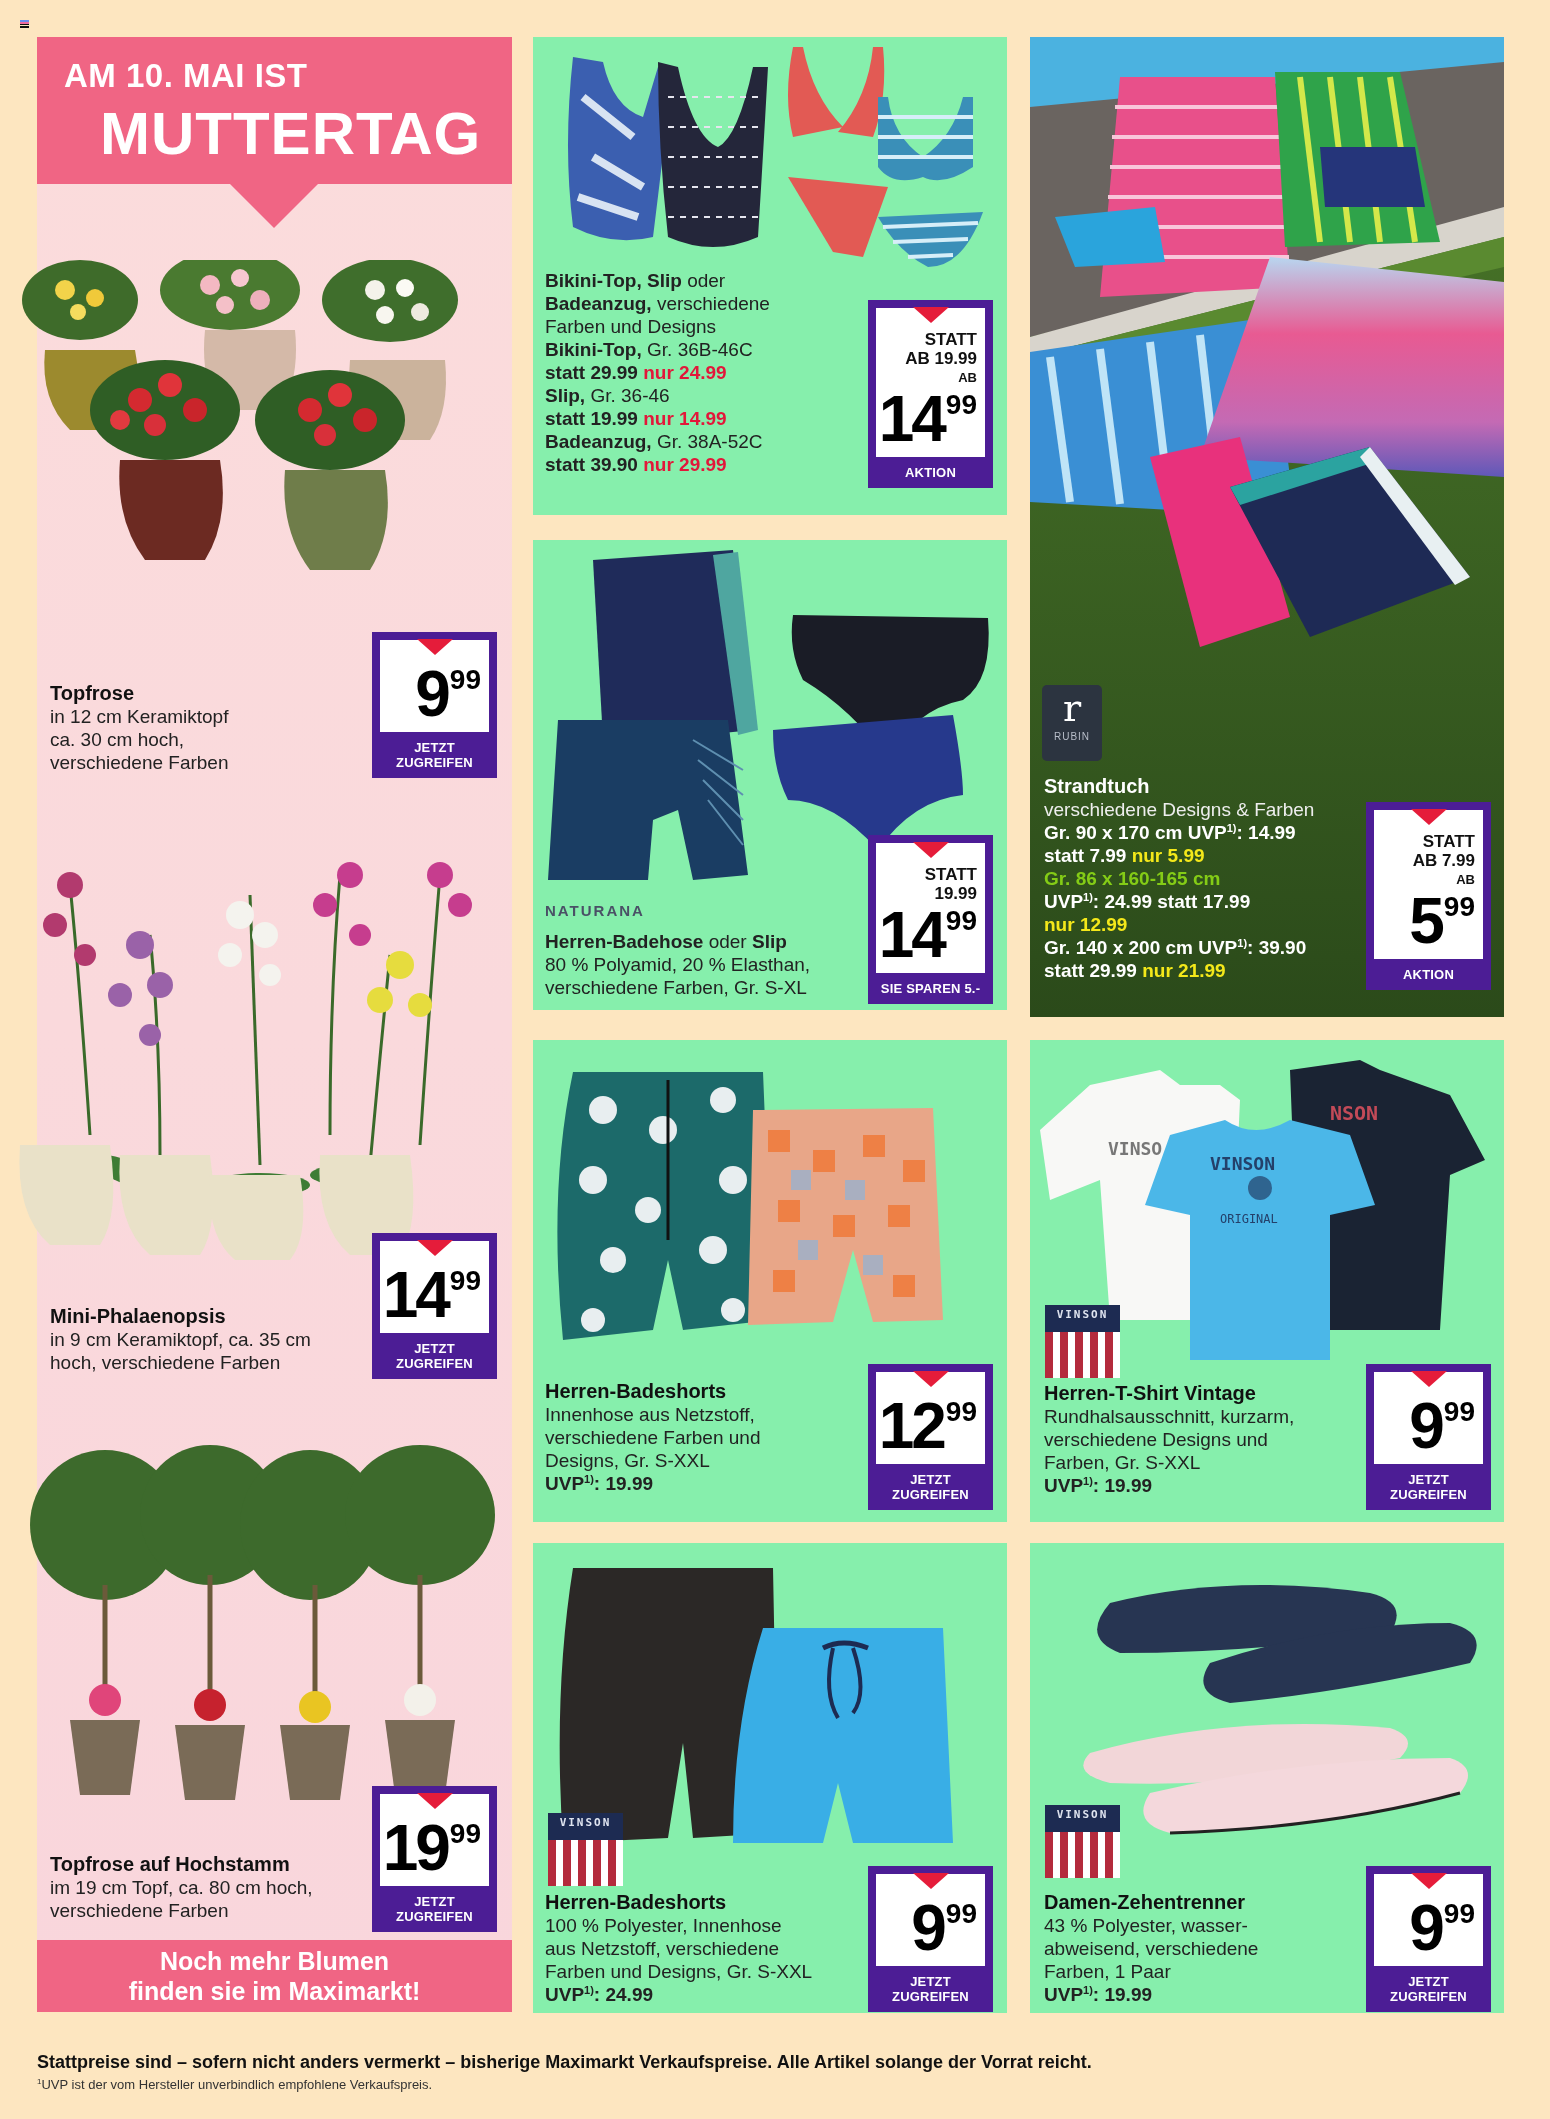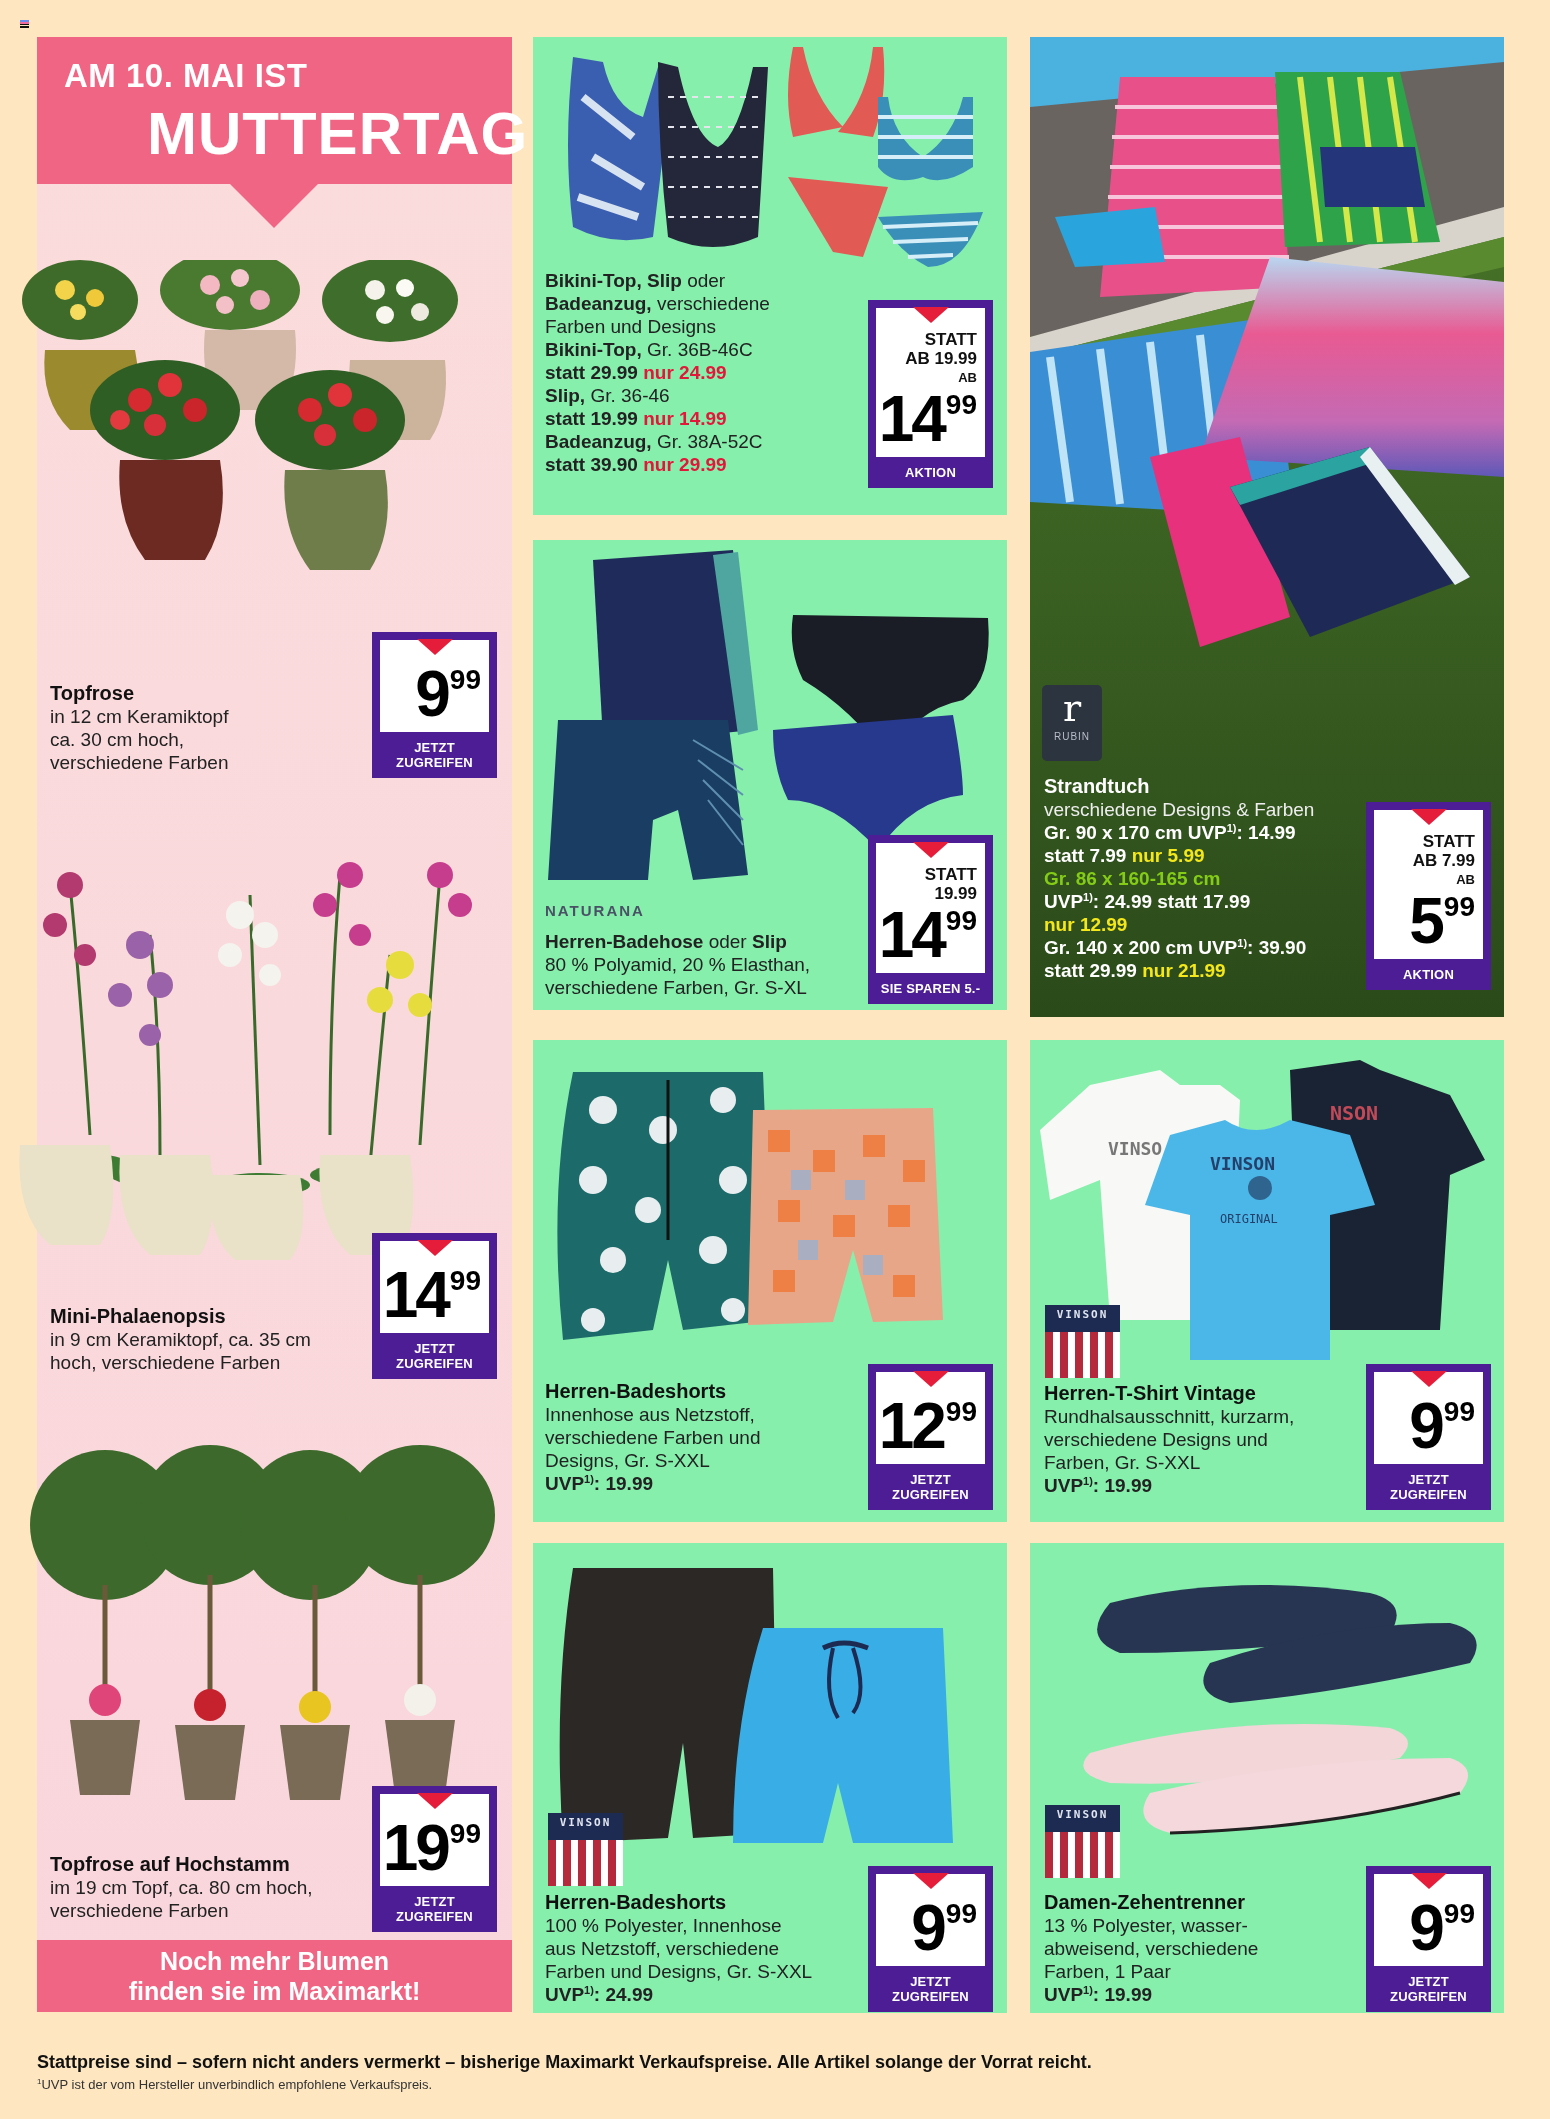--- a/index.html
+++ b/index.html
@@ -25,21 +25,21 @@
   .banner {
     position: absolute; left: 37px; top: 37px; width: 475px; height: 147px;
     background: #f06584; color: #fff;
   }
   .banner-arrow {
     position: absolute; left: 230px; top: 184px; width: 0; height: 0;
     border-left: 44px solid transparent; border-right: 44px solid transparent;
     border-top: 44px solid #f06584;
   }
   .banner .line1 { position:absolute; left:27px; top:20px; font-size:33px; font-weight:700; letter-spacing:0.5px; }
-  .banner .line2 { position:absolute; left:63px; top:62px; font-size:60px; font-weight:700; letter-spacing:1px;margin-left:47px; }
+  .banner .line2 { position:absolute; left:63px; top:62px; font-size:60px; font-weight:700; letter-spacing:1px; }
 
   .ptitle { font-weight: 700; font-size: 20px; line-height: 23px; }
   .pdesc { font-size: 19px; line-height: 23px; color: #222; }
   .pbold { font-weight: 700; }
   .red { color: #e2173a; }
   .yellow { color: #f4e81a; }
 
   
   .tag {
     position: absolute; width: 125px; background: #4c1d95;
@@ -542,21 +542,21 @@
     <path d="M60 210 Q200 170 360 185 Q390 195 370 215 Q220 245 80 240 Q40 230 60 210 Z" fill="#f2d6d8"></path>
     <path d="M120 250 Q270 215 420 215 Q450 225 430 250 Q300 285 140 290 Q100 280 120 250 Z" fill="#f4d8dc"></path>
     <path d="M140 290 Q300 285 430 250" stroke="#222" stroke-width="3" fill="none"></path>
   </svg>
   <div class="brand-vinson" style="left:15px;top:262px;">
     <div class="top">VINSON</div>
     <div class="stripes"></div>
   </div>
   <div class="abs" style="left:14px;top:348px;width:320px;">
     <div class="ptitle">Damen-Zehentrenner</div>
-    <div class="pdesc">13 % Polyester, wasser-</div>
+    <div class="pdesc">43 % Polyester, wasser-</div>
     <div class="pdesc">abweisend, verschiedene</div>
     <div class="pdesc">Farben, 1 Paar</div>
     <div class="pdesc pbold"><span>UVP</span><sup class="fn">1)</sup><span>: 19.99</span></div>
   </div>
 </div>
 <div class="tag" style="left:1366px;top:1866px;">
   <div class="tag-inner" style="padding-top:22px;">
     <div class="tag-notch"></div>
     <div class="tag-price">
         <span class="main">9</span>

